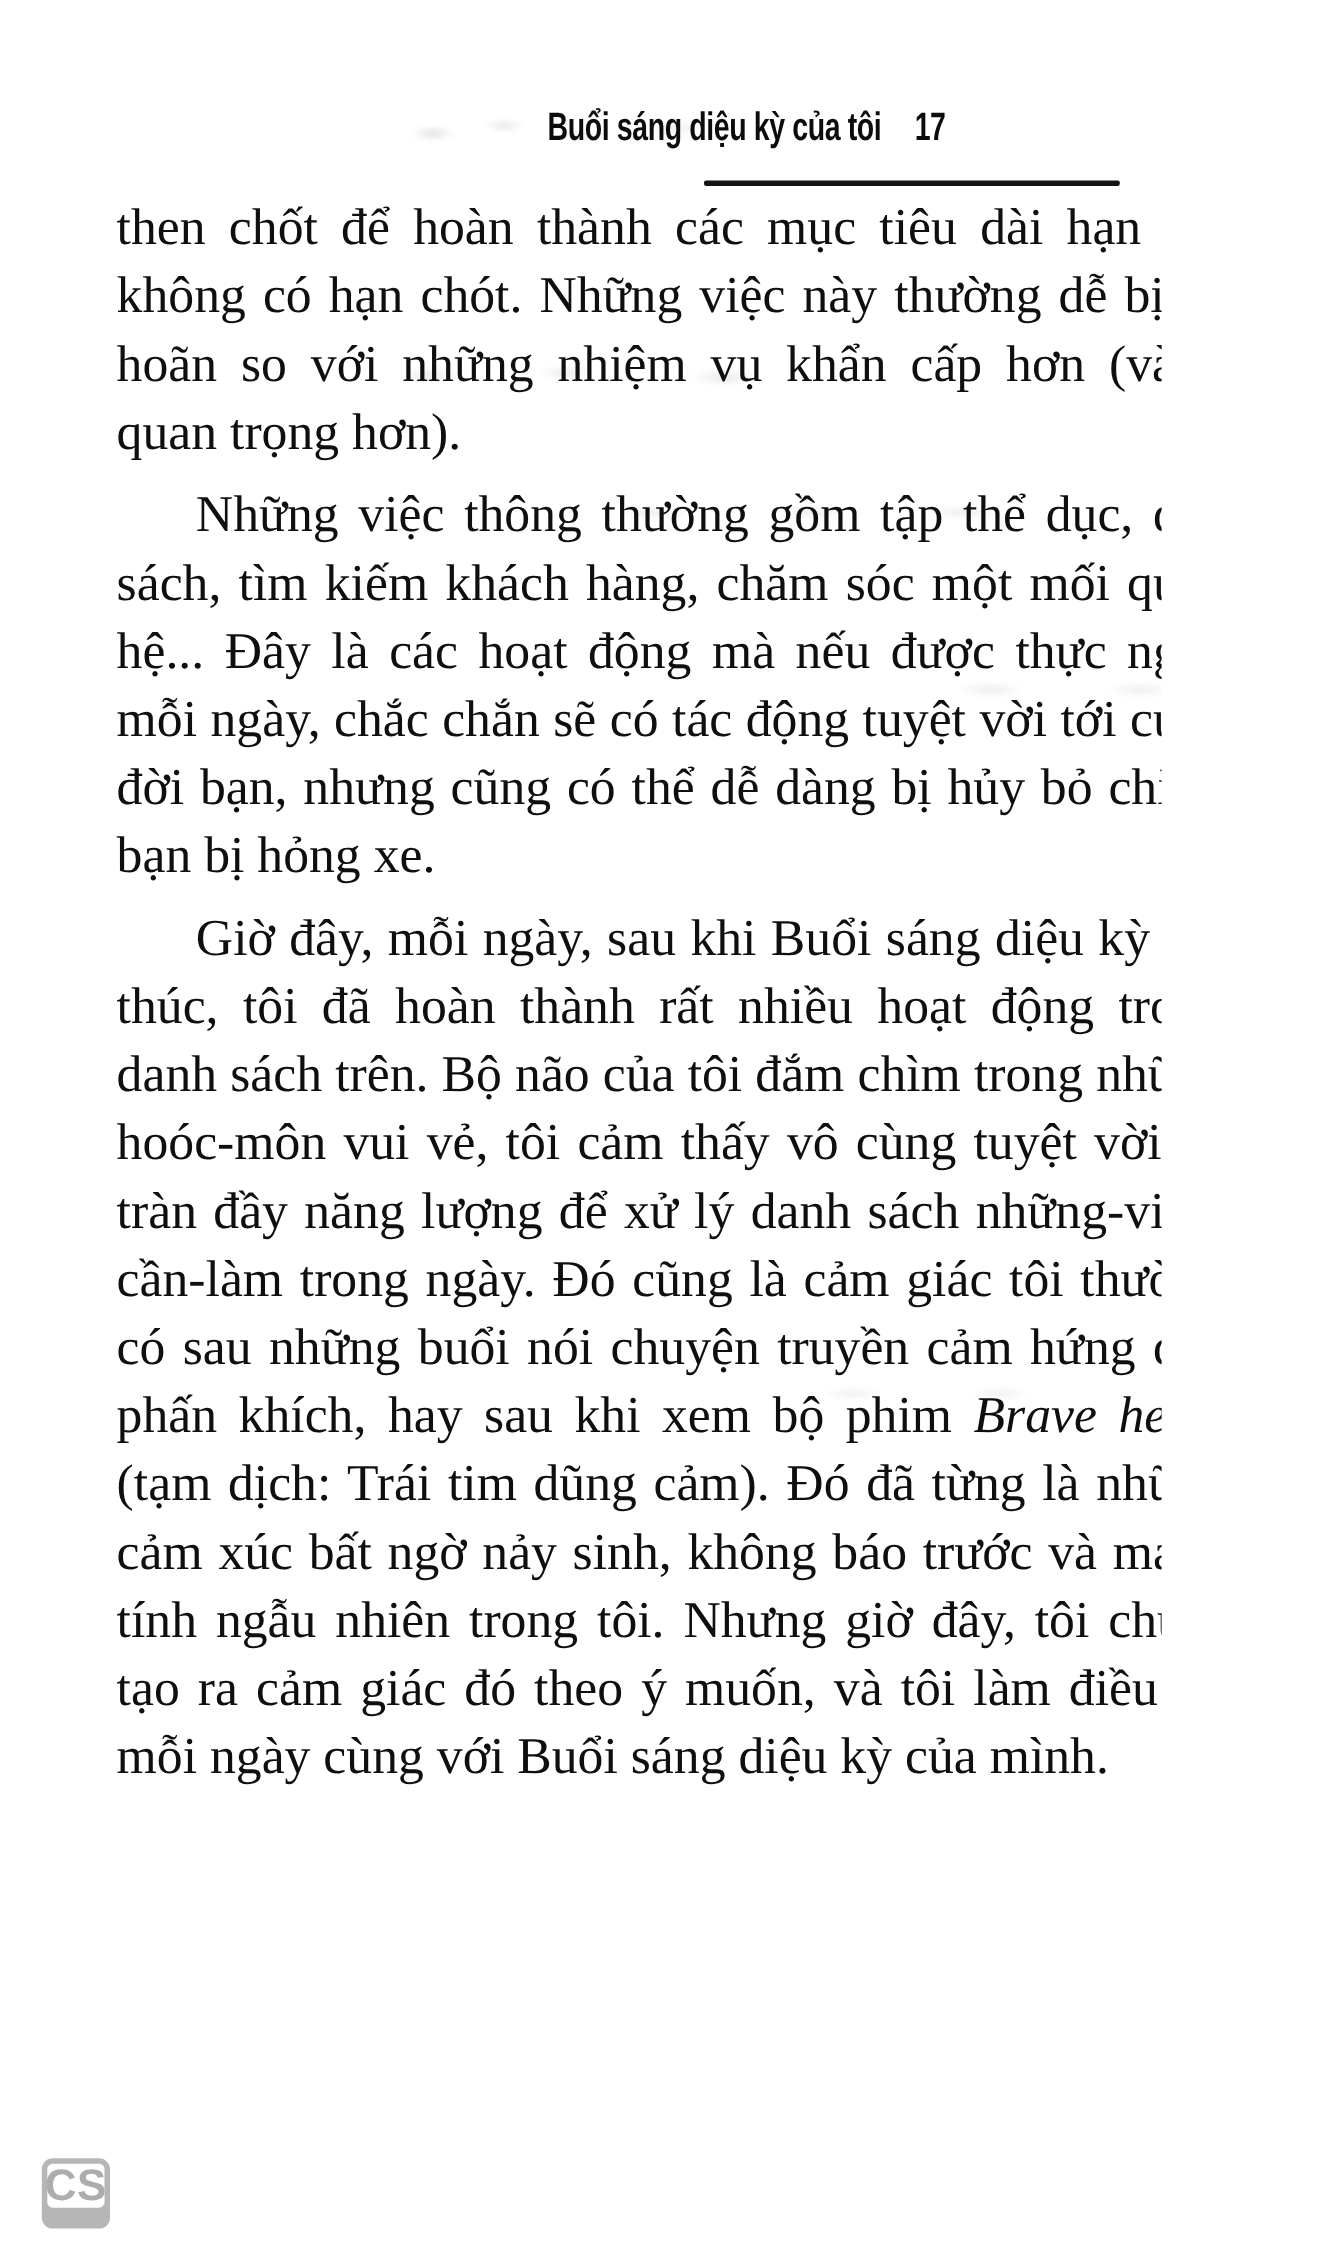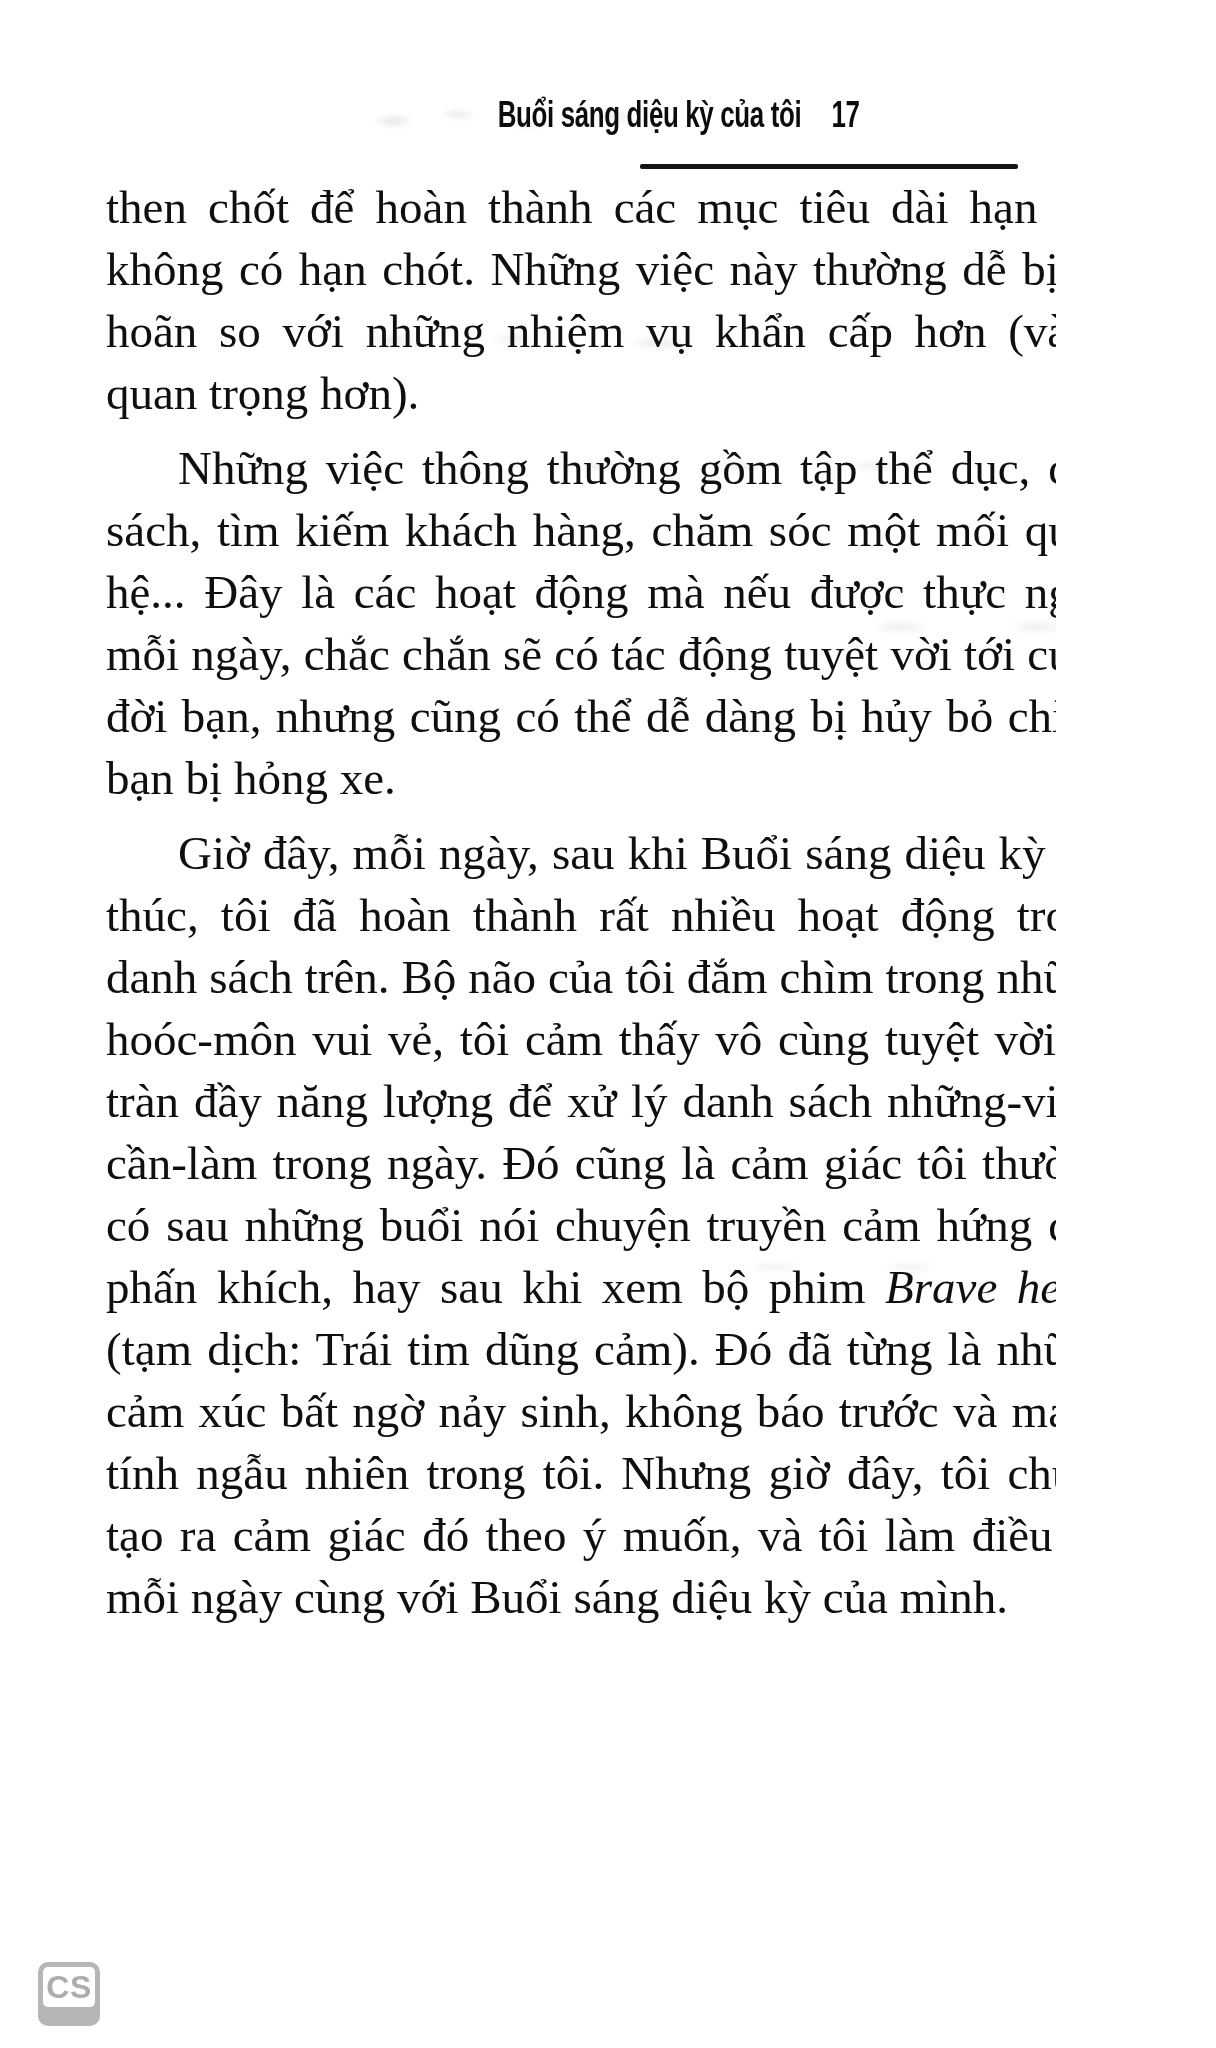--- a/index.html
+++ b/index.html
@@ -82,21 +82,21 @@
     left: 5px;
     right: 5px;
     height: 40px;
     background: #ffffff;
     border-radius: 5px;
     display: flex;
     align-items: center;
     justify-content: center;
     font-family: "Liberation Sans", "DejaVu Sans", sans-serif;
     font-weight: 700;
-    font-size: 32px;
+    font-size: 40px;
     letter-spacing: 0.5px;
     color: #adadad;
   }
   .footer-caption {
     font-family: "Liberation Sans", "DejaVu Sans", sans-serif;
     font-size: 42px;
     color: #bdbdbd;
     letter-spacing: 0.5px;
     white-space: nowrap;
   }

